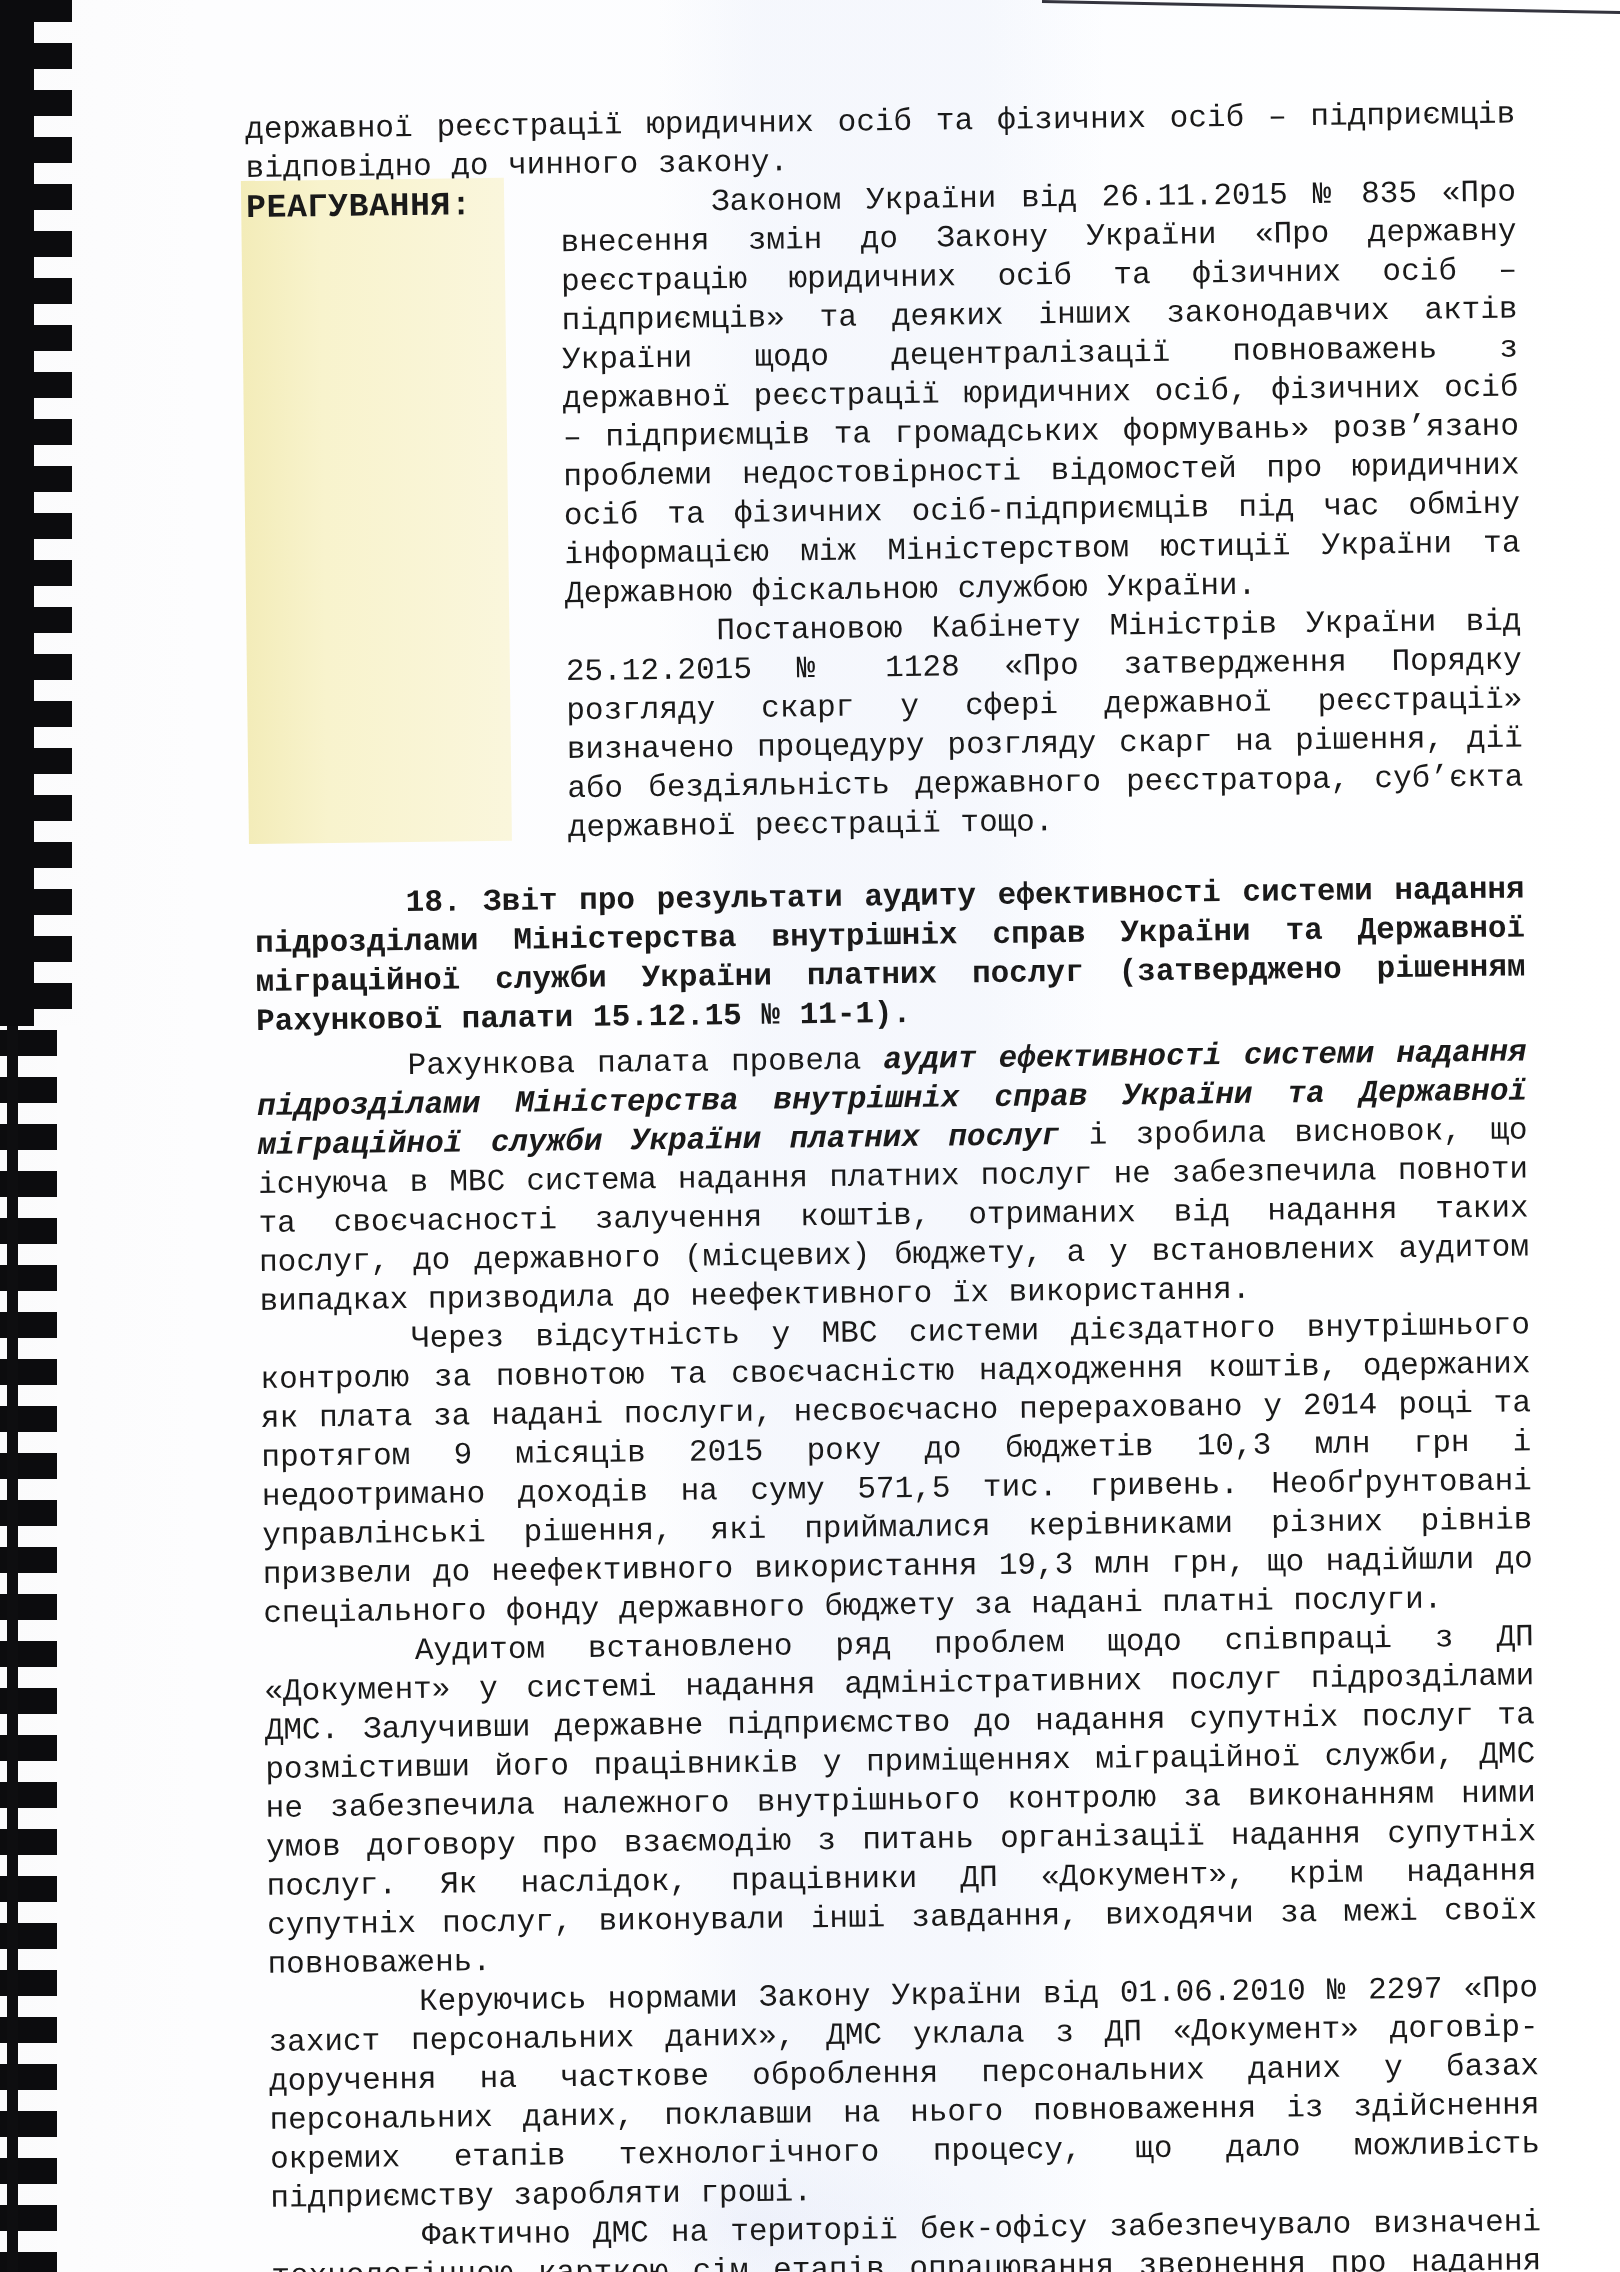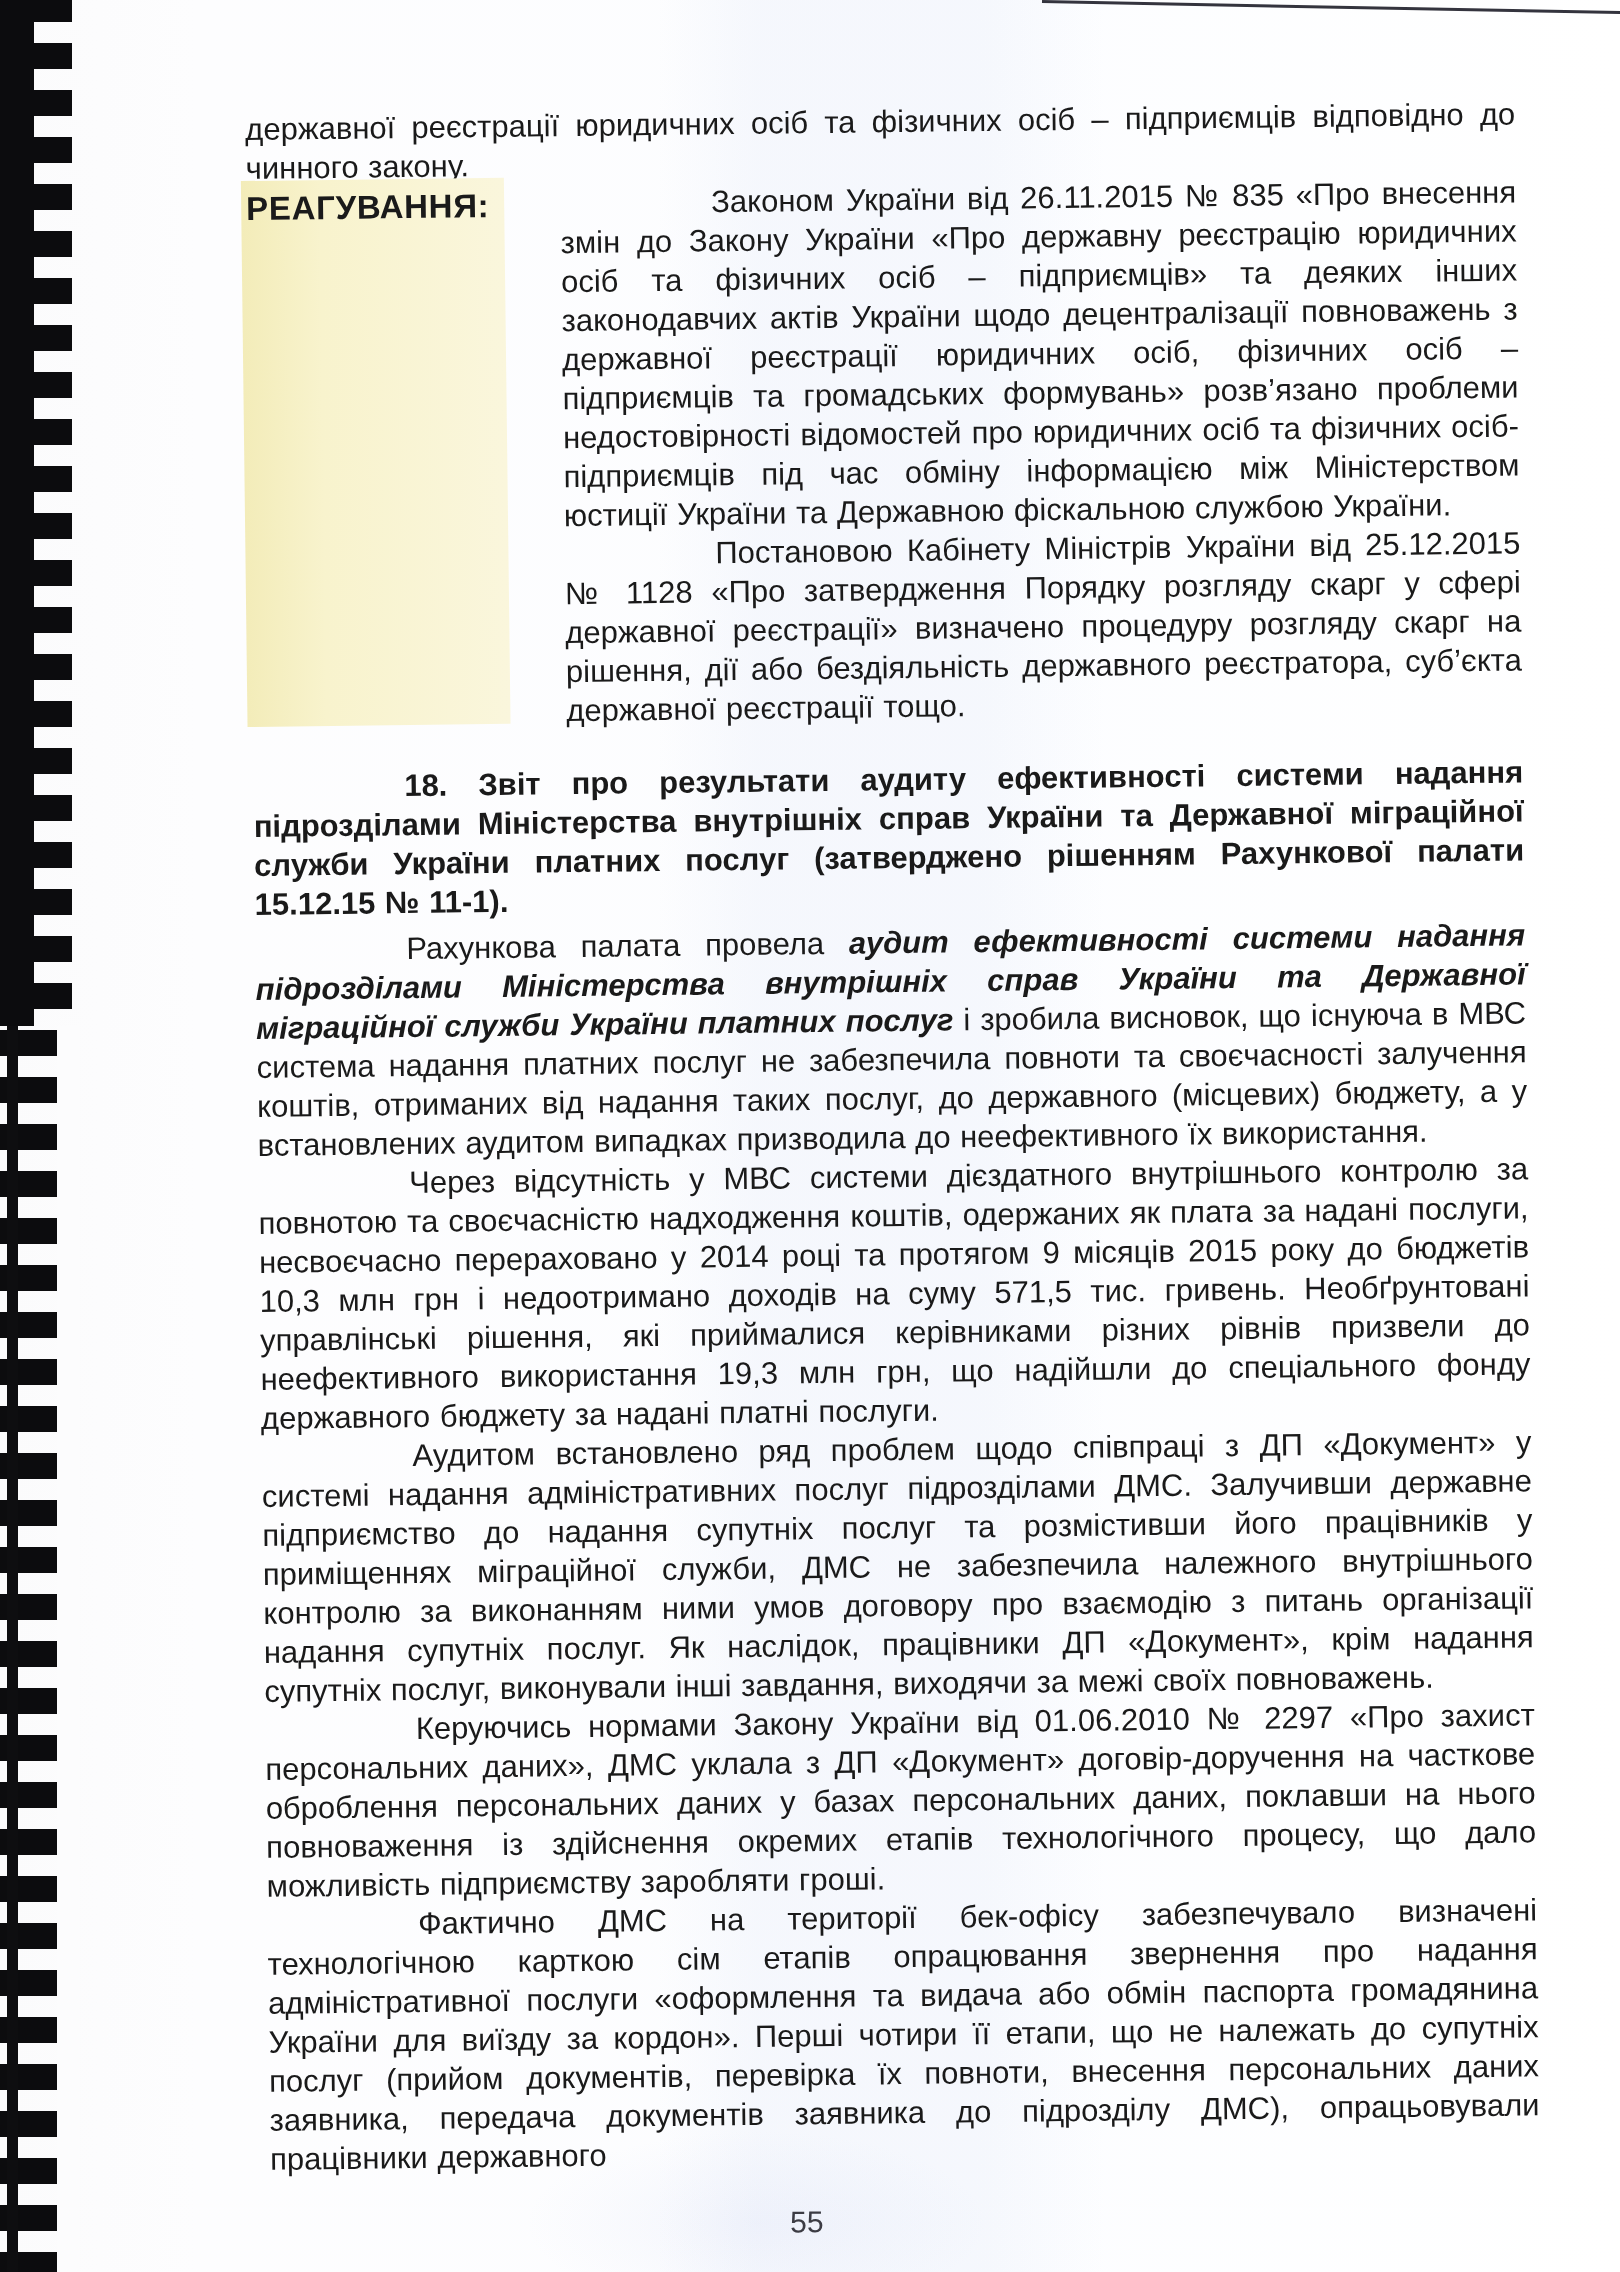--- a/index.html
+++ b/index.html
@@ -5,21 +5,21 @@
   html, body {
     margin: 0; padding: 0;
     width: 1620px; height: 2273px;
     overflow: hidden;
     background: #ffffff;
   }
   .page {
     position: relative;
     width: 1620px; height: 2273px;
     background: linear-gradient(90deg, #fbfbfc 0px, #fdfdfe 197px, #fcfdff 60%, #ffffff 100%);
-    font-family: Liberation Sans, sans-serif;
+    font-family: Liberation Mono, monospace;
     color: #1a1a1a;
   }
   
   .tint {
     position: absolute; inset: 0; pointer-events: none;
     background:
       linear-gradient(90deg, rgba(185,200,235,0) 658px, rgba(185,200,235,0.10) 756px,
                       rgba(185,200,235,0.10) 986px, rgba(185,200,235,0) 1105px),
       radial-gradient(ellipse 329px 132px at 756px 2223px, rgba(190,200,238,0.14), rgba(190,200,238,0) 70%);
   }

